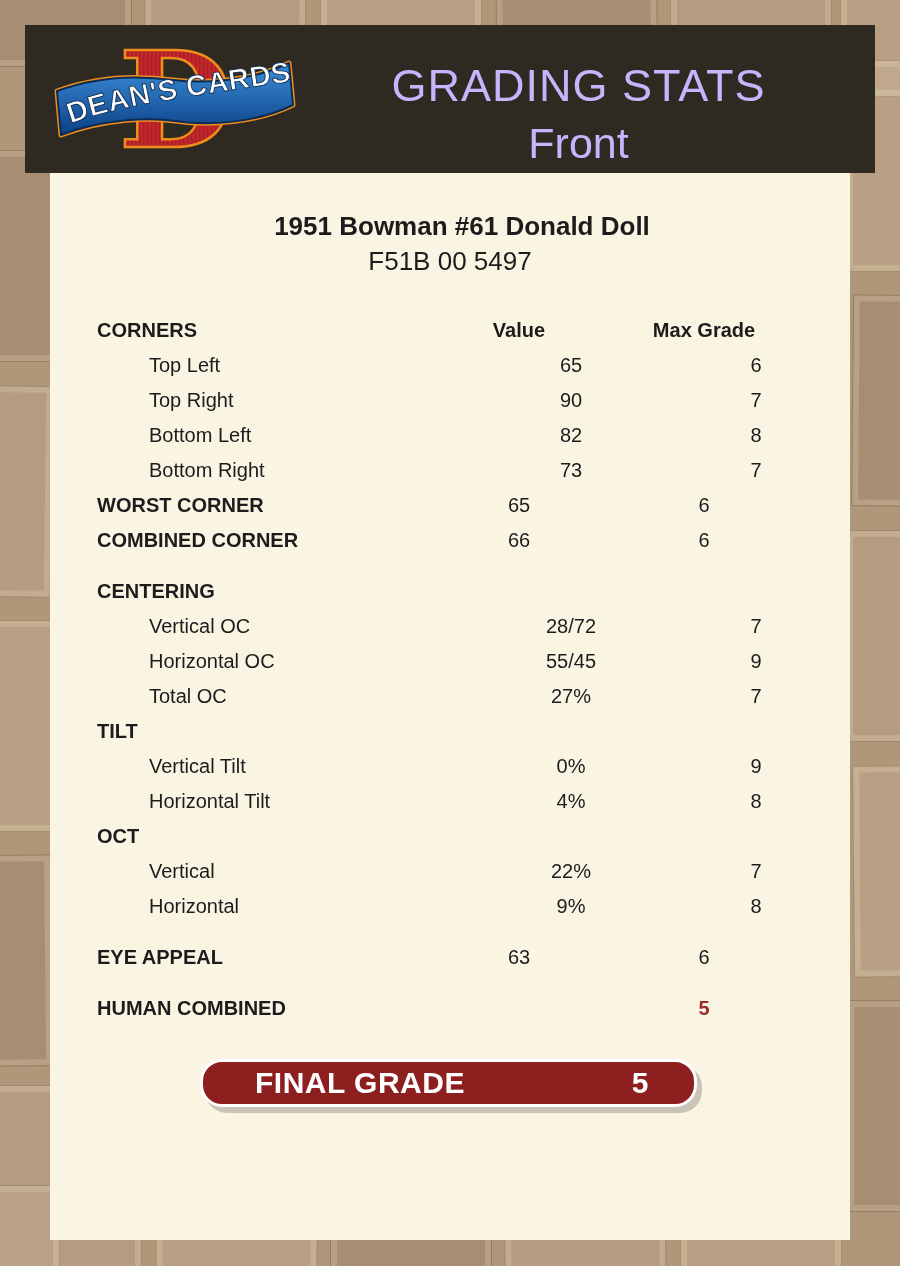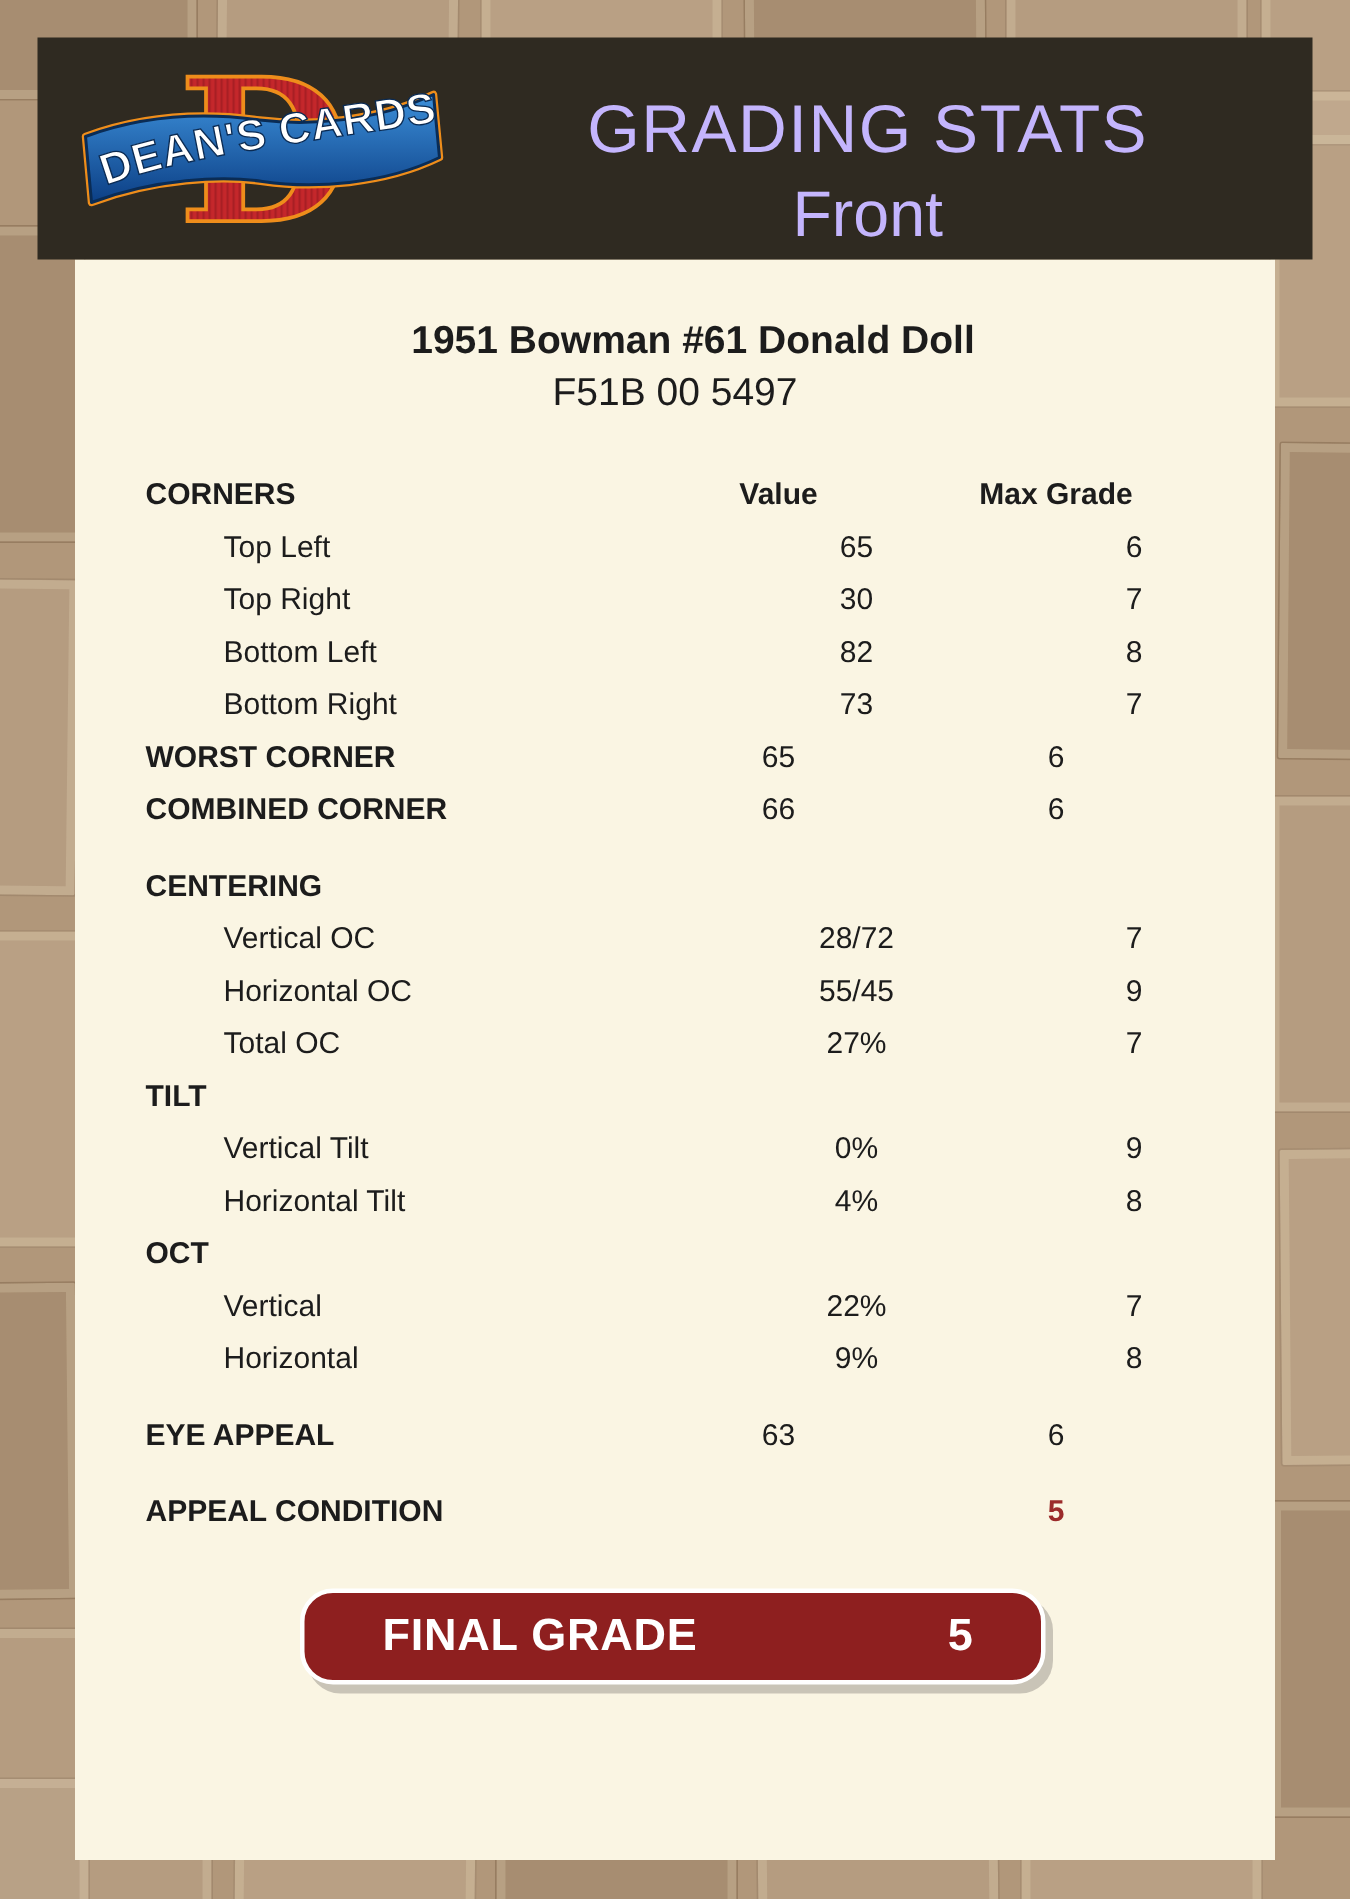--- a/index.html
+++ b/index.html
@@ -35,21 +35,21 @@
   .c-value{flex:0 0 190px;text-align:center;white-space:nowrap;}
   .c-max{flex:0 0 146px;text-align:center;white-space:nowrap;}
   .row.head .c-label,.row.head .c-value,.row.head .c-max{font-weight:bold;}
   .row.section .c-label{font-weight:bold;}
   .row.item .c-label{padding-left:52px;}
   .row.gap{margin-top:16px;}
   .row.size-row .c-value{transform:translateX(-58px);}
   .row.red-max .c-max{color:#9b2b2b;font-weight:bold;}
 
   
-  .final-btn{margin:33px 0 0 150px;width:497px;height:64px;box-sizing:border-box;
+  .final-btn{margin:33px 0 0 150px;width:497px;height:48px;box-sizing:border-box;
              background:#8e1f1f;border:3px solid #ffffff;border-radius:22px;
              box-shadow:5px 6px 0 #c9c4b7;display:flex;align-items:center;
              justify-content:space-between;padding:0 45px 0 52px;cursor:pointer;}
   .final-btn span{color:#ffffff;font-size:30px;font-weight:bold;letter-spacing:.5px;}
 </style>
 </head>
 <body>
 
 <div class="page">
 
@@ -114,21 +114,21 @@
         <div class="c-max">Max Grade</div>
       </div>
 
       <div class="row item">
         <div class="c-label">Top Left</div>
         <div class="c-value">65</div>
         <div class="c-max">6</div>
       </div>
       <div class="row item">
         <div class="c-label">Top Right</div>
-        <div class="c-value">30</div>
+        <div class="c-value">90</div>
         <div class="c-max">7</div>
       </div>
       <div class="row item">
         <div class="c-label">Bottom Left</div>
         <div class="c-value">82</div>
         <div class="c-max">8</div>
       </div>
       <div class="row item">
         <div class="c-label">Bottom Right</div>
         <div class="c-value">73</div>
@@ -193,21 +193,21 @@
         <div class="c-label">Horizontal</div>
         <div class="c-value">9%</div>
         <div class="c-max">8</div>
       </div>
       <div class="row section gap">
         <div class="c-label">EYE APPEAL</div>
         <div class="c-value">63</div>
         <div class="c-max">6</div>
       </div>
       <div class="row section gap red-max">
-        <div class="c-label">APPEAL CONDITION</div>
+        <div class="c-label">HUMAN COMBINED</div>
         <div class="c-value"></div>
         <div class="c-max">5</div>
       </div>
     </div>
 
     <div class="final-btn">
       <span>FINAL GRADE</span>
       <span>5</span>
     </div>
   </div>

